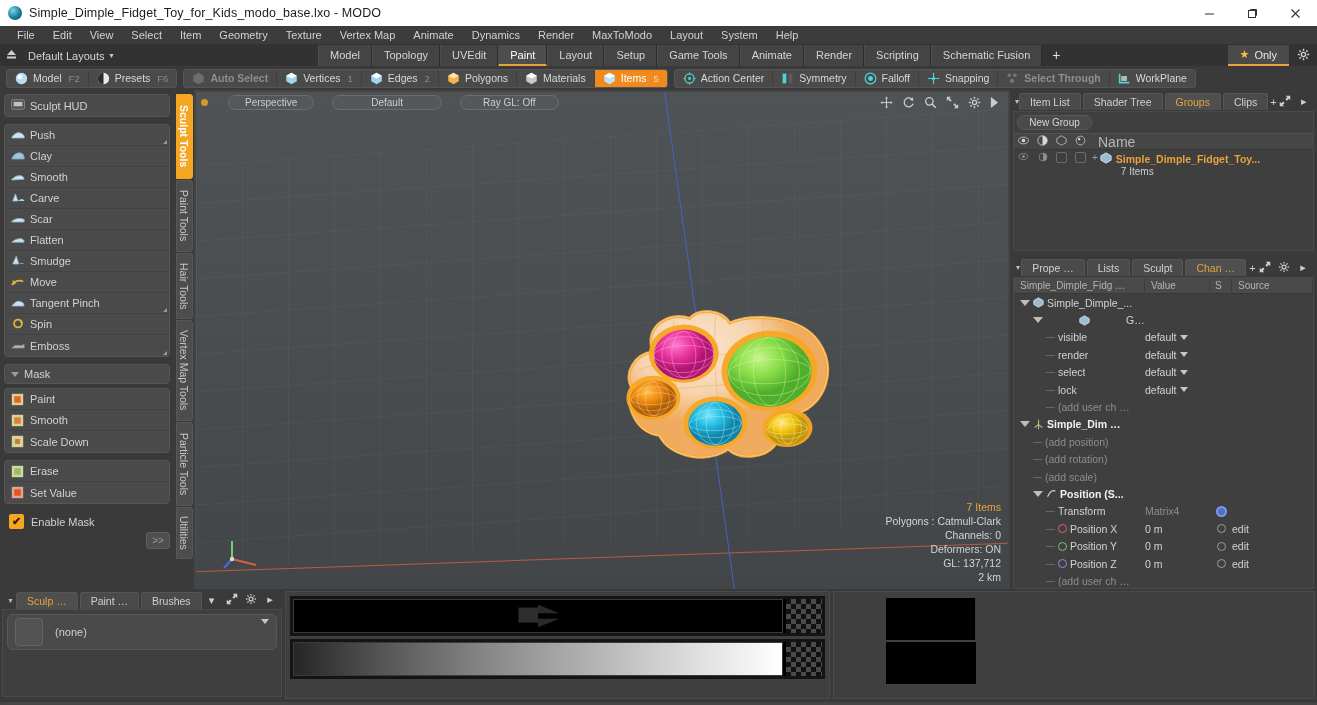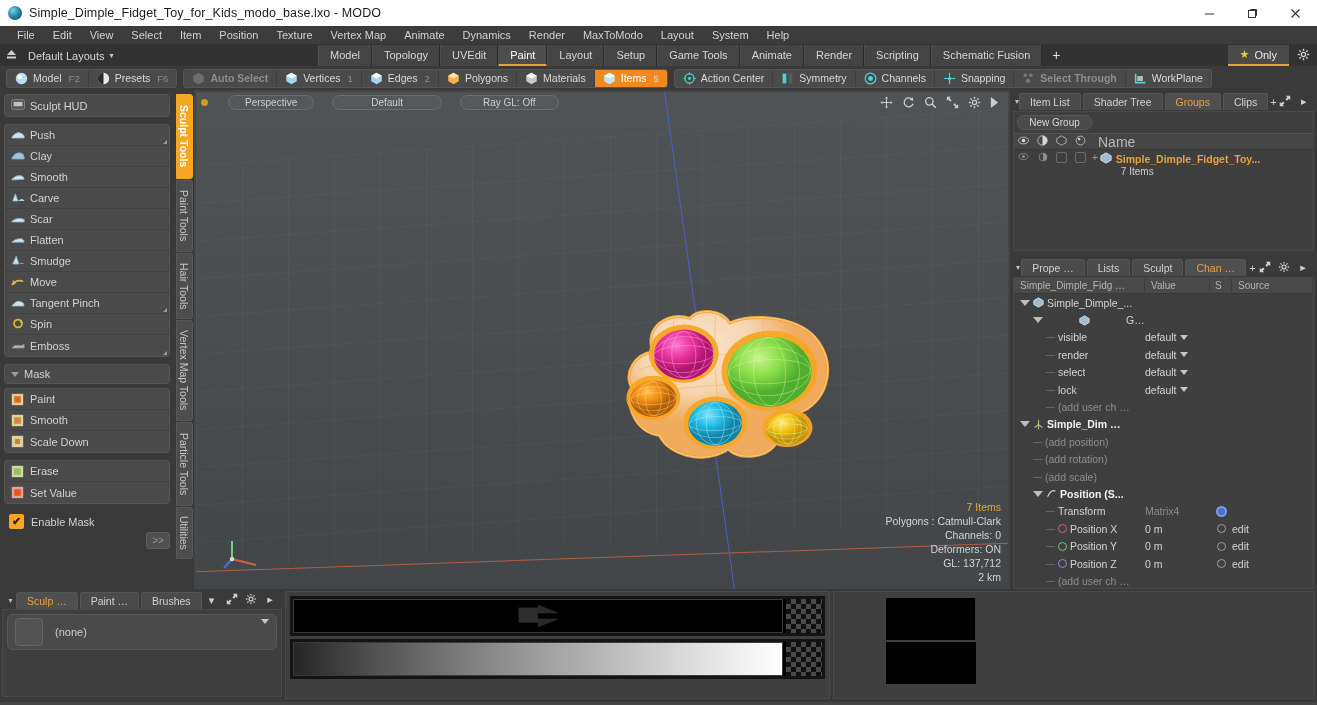--- a/index.html
+++ b/index.html
@@ -197,21 +197,21 @@
       </div>
     </div>
   </div>
 
   <div class="menubar">
     <div class="mi">File</div>
     <div class="mi">Edit</div>
     <div class="mi">View</div>
     <div class="mi">Select</div>
     <div class="mi">Item</div>
-    <div class="mi">Position</div>
+    <div class="mi">Geometry</div>
     <div class="mi">Texture</div>
     <div class="mi">Vertex Map</div>
     <div class="mi">Animate</div>
     <div class="mi">Dynamics</div>
     <div class="mi">Render</div>
     <div class="mi">MaxToModo</div>
     <div class="mi">Layout</div>
     <div class="mi">System</div>
     <div class="mi">Help</div>
   </div>
@@ -350,21 +350,21 @@
               <rect x="2" y="2" width="4.5" height="12" fill="#4fd4d4"></rect>
               <rect x="9.5" y="2" width="4.5" height="12" fill="#5a5a5a"></rect>
             </svg></span>
         <span>Symmetry</span>
       </div>
       <div class="gitem">
         <span class="ic"><svg width="13" height="13" viewBox="0 0 16 16">
               <circle cx="8" cy="8" r="6.6" fill="none" stroke="#4fd4d4" stroke-width="1.5"></circle>
               <circle cx="8" cy="8" r="3" fill="#4fd4d4"></circle>
             </svg></span>
-        <span>Channels</span>
+        <span>Falloff</span>
       </div>
       <div class="gitem">
         <span class="ic"><svg width="13" height="13" viewBox="0 0 16 16">
               <g stroke="#4fd4d4" stroke-width="1.4">
                 <line x1="8" y1="1" x2="8" y2="15"></line>
                 <line x1="1" y1="8" x2="15" y2="8"></line>
               </g>
               <circle cx="8" cy="8" r="2" fill="#4fd4d4"></circle>
             </svg></span>
         <span>Snapping</span>

